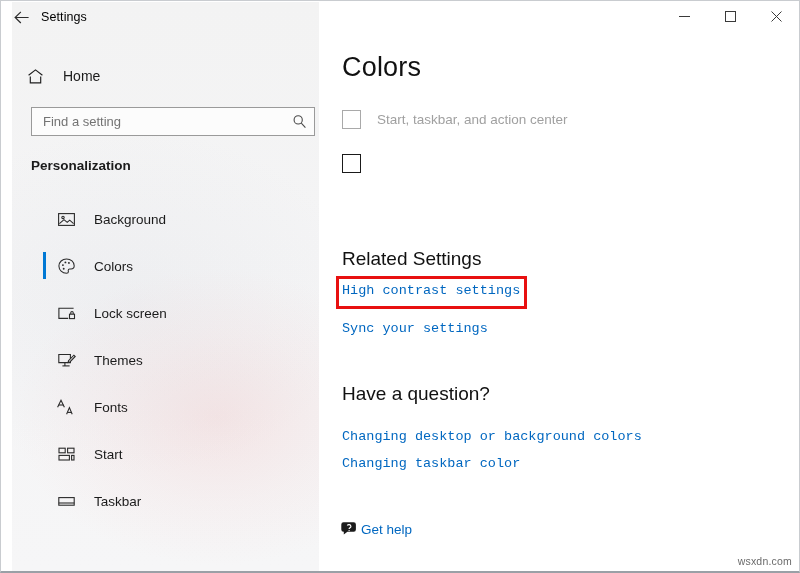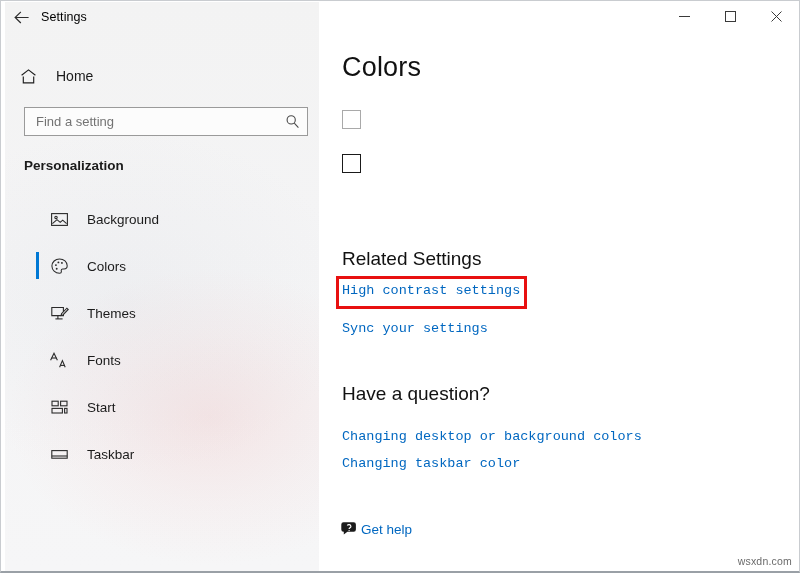--- a/index.html
+++ b/index.html
@@ -62,21 +62,21 @@
     display: flex;
     align-items: center;
     justify-content: center;
     color: #3a3a3a;
   }
   .win-btn svg { display:block; }
 
   
   .sidebar {
     position: absolute;
-    top: 1px; left: 4px;
+    top: 1px; left: 11px;
     width: 369px;
     bottom: 0;
     background:
       radial-gradient(260px 190px at 205px 415px, rgba(236,168,168,.22) 0%, rgba(240,186,186,.10) 45%, rgba(255,255,255,0) 78%),
       radial-gradient(320px 240px at 120px 300px, rgba(210,214,222,.20) 0%, rgba(255,255,255,0) 72%),
       linear-gradient(180deg, #f3f3f3 0%, #f4f4f5 40%, #f6f6f7 100%);
     border-right: 1px solid #e3e4e6;
     box-sizing: border-box;
   }
 
@@ -368,20 +368,31 @@
             <path d="M9.5 1.9C5.3 1.9 1.9 5.1 1.9 9.1c0 4 3.4 7.2 7.6 7.2 1.2 0 1.9-.7 1.9-1.6 0-.5-.2-.8-.2-1.2 0-.8.6-1.4 1.5-1.4h1.3c2 0 3.2-1.3 3.2-3.3 0-3.8-3.3-6.9-7.7-6.9z"></path>
             <circle cx="5.9" cy="8.1" r=".95" fill="currentColor" stroke="none"></circle>
             <circle cx="8.4" cy="5.4" r=".95" fill="currentColor" stroke="none"></circle>
             <circle cx="11.9" cy="5.9" r=".95" fill="currentColor" stroke="none"></circle>
             <circle cx="6.7" cy="11.8" r=".95" fill="currentColor" stroke="none"></circle>
           </svg>
         </div>
         <div class="nav-label">Colors</div>
       </div>
 
+      <div class="nav-item">
+
+        <div class="nav-icon">
+          <svg width="19" height="19" viewBox="0 0 19 19" fill="none" stroke="currentColor" stroke-width="1.1">
+            <path d="M16.6 4.2H1.9v10.2h9.3"></path>
+            <rect x="12.5" y="10.2" width="5" height="4.4"></rect>
+            <path d="M13.8 10.1V8.7a1.2 1.2 0 012.4 0v1.4"></path>
+          </svg>
+        </div>
+        <div class="nav-label">Lock screen</div>
+      </div>
 
       <div class="nav-item">
 
         <div class="nav-icon">
           <svg width="19" height="19" viewBox="0 0 19 19" fill="none" stroke="currentColor" stroke-width="1.1">
             <path d="M1.8 3.5h11.6v8.1H1.8z"></path>
             <path d="M5.4 14.9h7.2"></path>
             <path d="M7.9 11.7v3.2"></path>
             <path d="M11.6 9.6l5.3-5.4 1.3 1.3-5.3 5.4-1.8.6z" fill="#ffffff"></path>
           </svg>
@@ -428,20 +439,21 @@
 
     </div>
   </div>
 
   <div class="content">
 
     <div class="page-title">Colors</div>
 
     <div class="check-row one disabled">
       <span class="checkbox"></span>
+      <span class="check-label">Start, taskbar, and action center</span>
     </div>
 
     <div class="check-row two">
       <span class="checkbox"></span>
     </div>
 
     <div class="heading related">Related Settings</div>
 
     <a class="link high-contrast" href="#">High contrast settings</a>
     <a class="link sync" href="#">Sync your settings</a>

